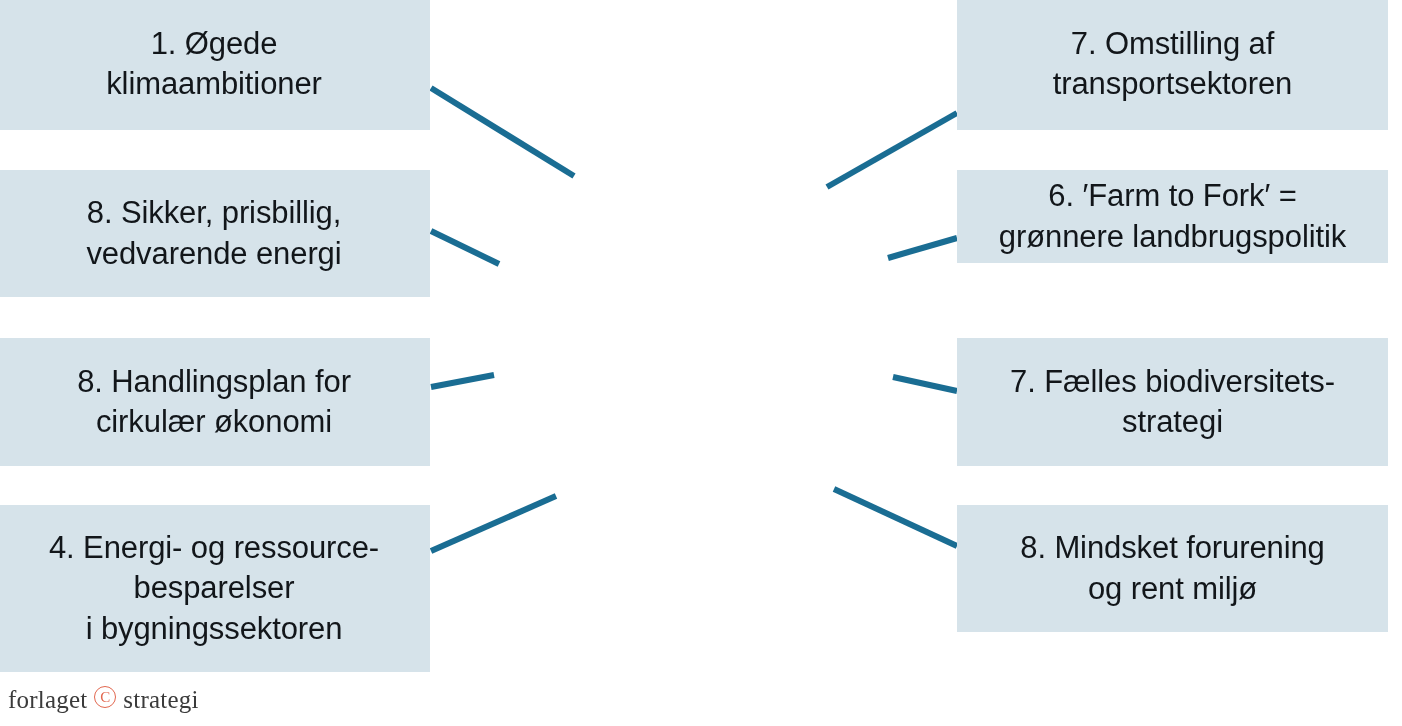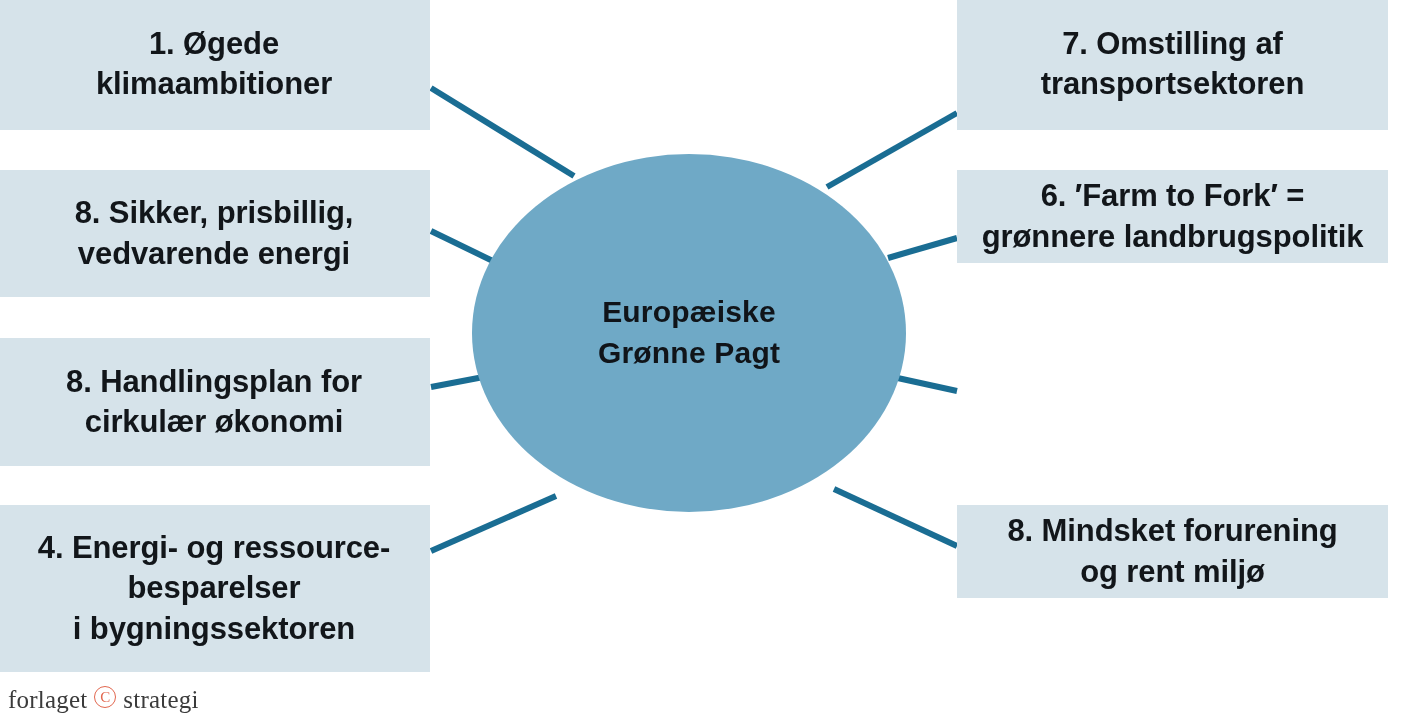--- a/index.html
+++ b/index.html
@@ -34,36 +34,35 @@
     color: #12161a;
     font-size: 31px;
     line-height: 1.30;
     letter-spacing: -0.1px;
     padding: 4px 10px;
   }
   .node-box .label {
     display: block;
     width: 100%;
     white-space: pre-line;
-    font-weight: bold;
   }
   
   .left-box  { left: -2px; width: 432px; }
   
   .right-box { left: 957px; width: 431px; }
 
   #box-1 { top: -2px;  height: 132px; }
   #box-2 { top: 170px; height: 127px; }
   #box-3 { top: 338px; height: 128px; }
   #box-4 { top: 505px; height: 167px; }
 
   #box-5 { top: -2px;  height: 132px; }
   #box-6 { top: 170px; height: 93px; }
   #box-7 { top: 338px; height: 128px; }
-  #box-8 { top: 505px; height: 93px; }
+  #box-8 { top: 505px; height: 127px; }
 
   #center-ellipse {
     position: absolute;
     left: 472px;
     top: 154px;
     width: 434px;
     height: 358px;
     background: #6fa9c6;
     border-radius: 50%;
     display: flex;
@@ -144,29 +143,29 @@
   </div>
 
   <div class="node-box right-box" id="box-5">
     <span class="label">7. Omstilling af
 transportsektoren</span>
   </div>
   <div class="node-box right-box" id="box-6">
     <span class="label">6. ′Farm to Fork′ =
 grønnere landbrugspolitik</span>
   </div>
+  <div class="node-box right-box" id="box-7">
+    <span class="label">7. Fælles biodiversitets-
+strategi</span>
+  </div>
   <div class="node-box right-box" id="box-8">
     <span class="label">8. Mindsket forurening
 og rent miljø</span>
   </div>
 
-  <div id="center-ellipse">
-    <span class="center-label">Europæiske
-Grønne Pagt</span>
-  </div>
 
   <div id="brand-logo">
     <span>forlaget</span>
     <span class="c-mark">C</span>
     <span>strategi</span>
   </div>
 
 </div>
 
 </body></html>

